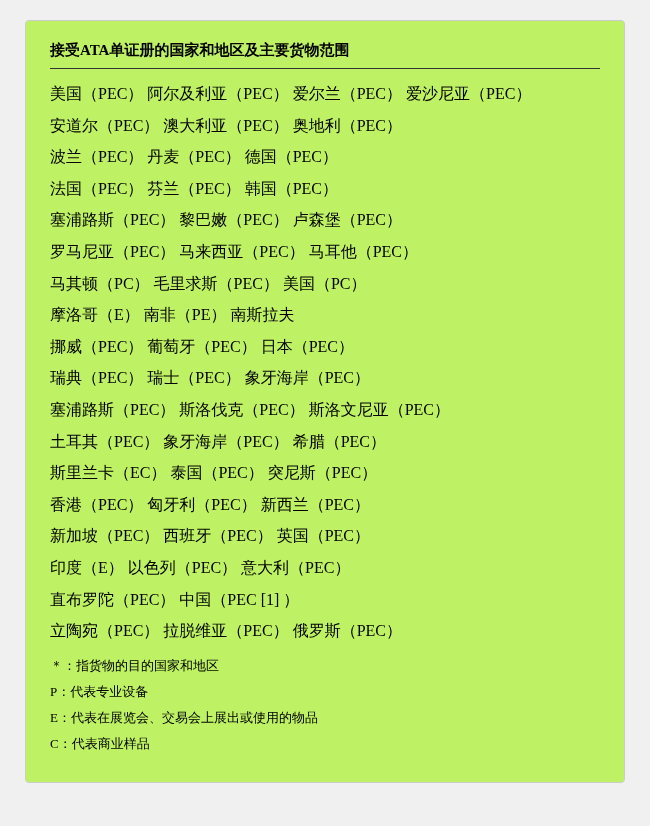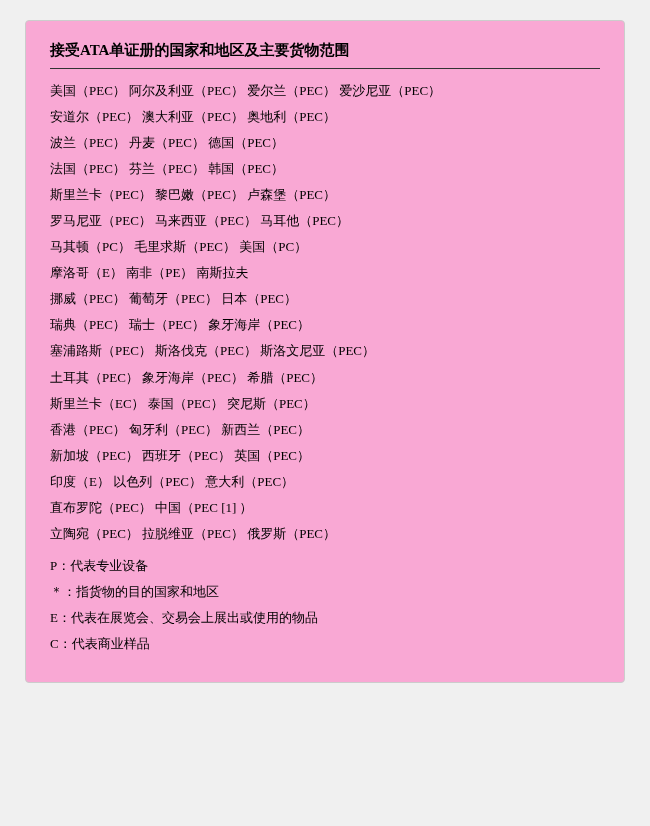--- a/index.html
+++ b/index.html
@@ -13,21 +13,21 @@
       min-height: 826px;
       background: #f0f0f0;
       display: flex;
       align-items: flex-start;
       justify-content: center;
       padding: 20px;
       font-family: "SimSun", "宋体", "Microsoft YaHei", serif;
     }
 
     .card {
-      background: #f9a8d4;
+      background: #bef264;
       border: 1.5px solid #cccccc;
       border-radius: 4px;
       padding: 20px 24px 24px 24px;
       width: 600px;
     }
 
     .card-title {
       font-size: 15px;
       font-weight: bold;
       color: #000;
@@ -35,21 +35,21 @@
       text-align: left;
     }
 
     .divider {
       border: none;
       border-top: 1.5px solid #333;
       margin-bottom: 10px;
     }
 
     .content {
-      font-size: 13px;
+      font-size: 16px;
       color: #000;
       line-height: 1.85;
     }
 
     .content p {
       margin-bottom: 2px;
     }
 
     .legend {
       margin-top: 8px;
@@ -66,34 +66,34 @@
 <body>
 
 <div class="card">
   <div class="card-title">接受ATA单证册的国家和地区及主要货物范围</div>
   <hr class="divider">
   <div class="content" id="country-lines">
       <p>美国（PEC） 阿尔及利亚（PEC） 爱尔兰（PEC） 爱沙尼亚（PEC）</p>
       <p>安道尔（PEC） 澳大利亚（PEC） 奥地利（PEC）</p>
       <p>波兰（PEC） 丹麦（PEC） 德国（PEC）</p>
       <p>法国（PEC） 芬兰（PEC） 韩国（PEC）</p>
-      <p>斯里兰卡（PEC） 黎巴嫩（PEC） 卢森堡（PEC）</p>
+      <p>塞浦路斯（PEC） 黎巴嫩（PEC） 卢森堡（PEC）</p>
       <p>罗马尼亚（PEC） 马来西亚（PEC） 马耳他（PEC）</p>
       <p>马其顿（PC） 毛里求斯（PEC） 美国（PC）</p>
       <p>摩洛哥（E） 南非（PE） 南斯拉夫</p>
       <p>挪威（PEC） 葡萄牙（PEC） 日本（PEC）</p>
       <p>瑞典（PEC） 瑞士（PEC） 象牙海岸（PEC）</p>
       <p>塞浦路斯（PEC） 斯洛伐克（PEC） 斯洛文尼亚（PEC）</p>
       <p>土耳其（PEC） 象牙海岸（PEC） 希腊（PEC）</p>
       <p>斯里兰卡（EC） 泰国（PEC） 突尼斯（PEC）</p>
       <p>香港（PEC） 匈牙利（PEC） 新西兰（PEC）</p>
       <p>新加坡（PEC） 西班牙（PEC） 英国（PEC）</p>
       <p>印度（E） 以色列（PEC） 意大利（PEC）</p>
       <p>直布罗陀（PEC） 中国（PEC [1]  ）</p>
       <p>立陶宛（PEC） 拉脱维亚（PEC） 俄罗斯（PEC）</p>
     </div>
   <div class="legend" id="legend-lines">
+      <p>＊：指货物的目的国家和地区</p>
       <p>P：代表专业设备</p>
-      <p>＊：指货物的目的国家和地区</p>
       <p>E：代表在展览会、交易会上展出或使用的物品</p>
       <p>C：代表商业样品</p>
     </div>
 </div>
 
 </body></html>

